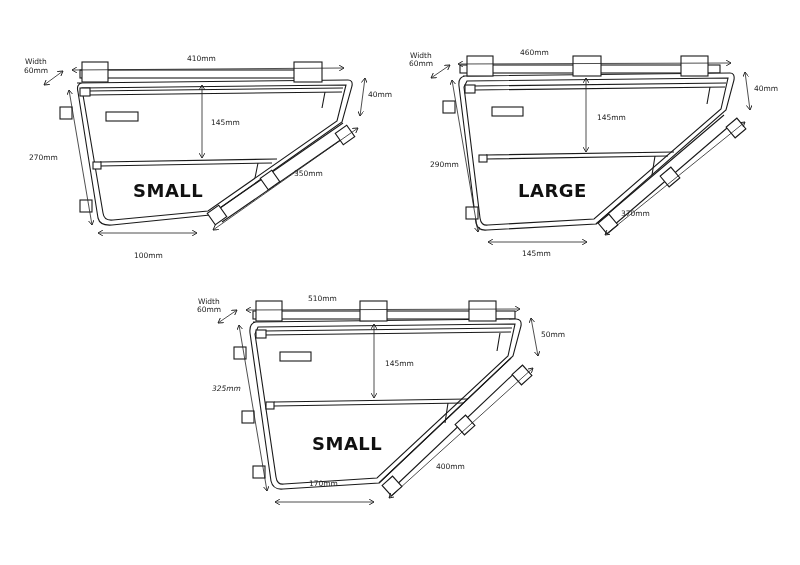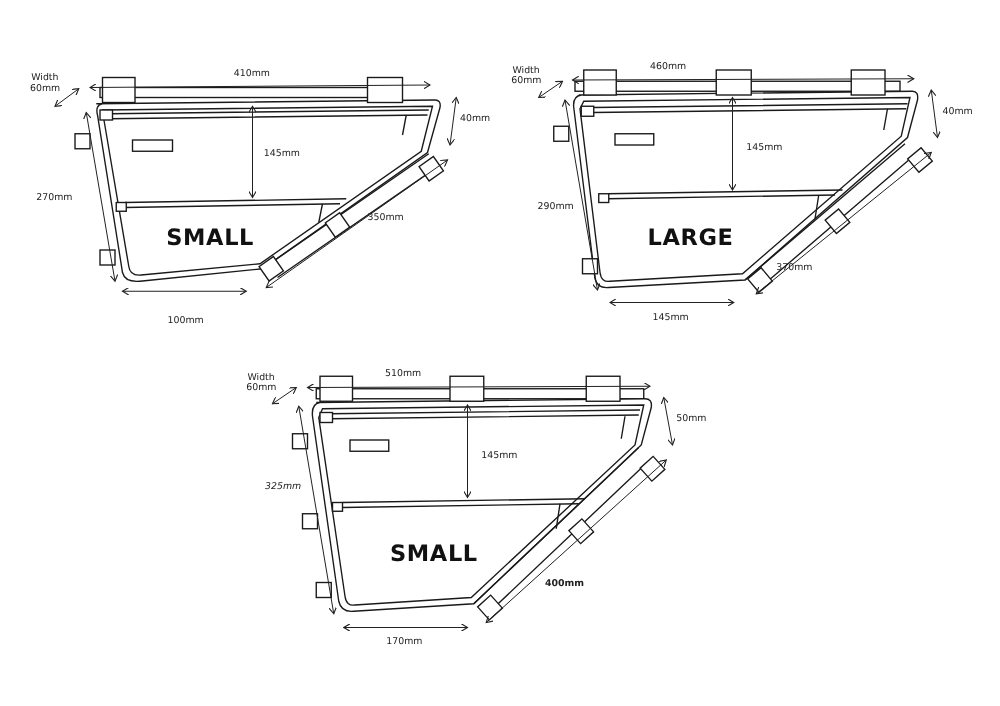--- a/index.html
+++ b/index.html
@@ -145,17 +145,17 @@
 <div class="lbl" style="left:621px;top:210px;">370mm</div>
 <div class="lbl" style="left:522px;top:250px;">145mm</div>
 <div class="size" style="left:518px;top:180px;">LARGE</div>
 
 <div class="lbl" style="left:198px;top:298px;">Width</div>
 <div class="lbl" style="left:197px;top:306px;">60mm</div>
 <div class="lbl" style="left:308px;top:295px;text-align:center;">510mm</div>
 <div class="lbl" style="left:541px;top:331px;">50mm</div>
 <div class="lbl" style="left:385px;top:360px;">145mm</div>
 <div class="lbl" style="left:212px;top:385px;font-style:italic;">325mm</div>
-<div class="lbl" style="left:436px;top:463px;font-weight:bold;">400mm</div>
-<div class="lbl" style="left:309px;top:509px;">170mm</div>
+<div class="lbl" style="left:436px;top:463px;">400mm</div>
+<div class="lbl" style="left:309px;top:480px;">170mm</div>
 <div class="size" style="left:312px;top:433px;">SMALL</div>
 
 </div>
 
 </body></html>

